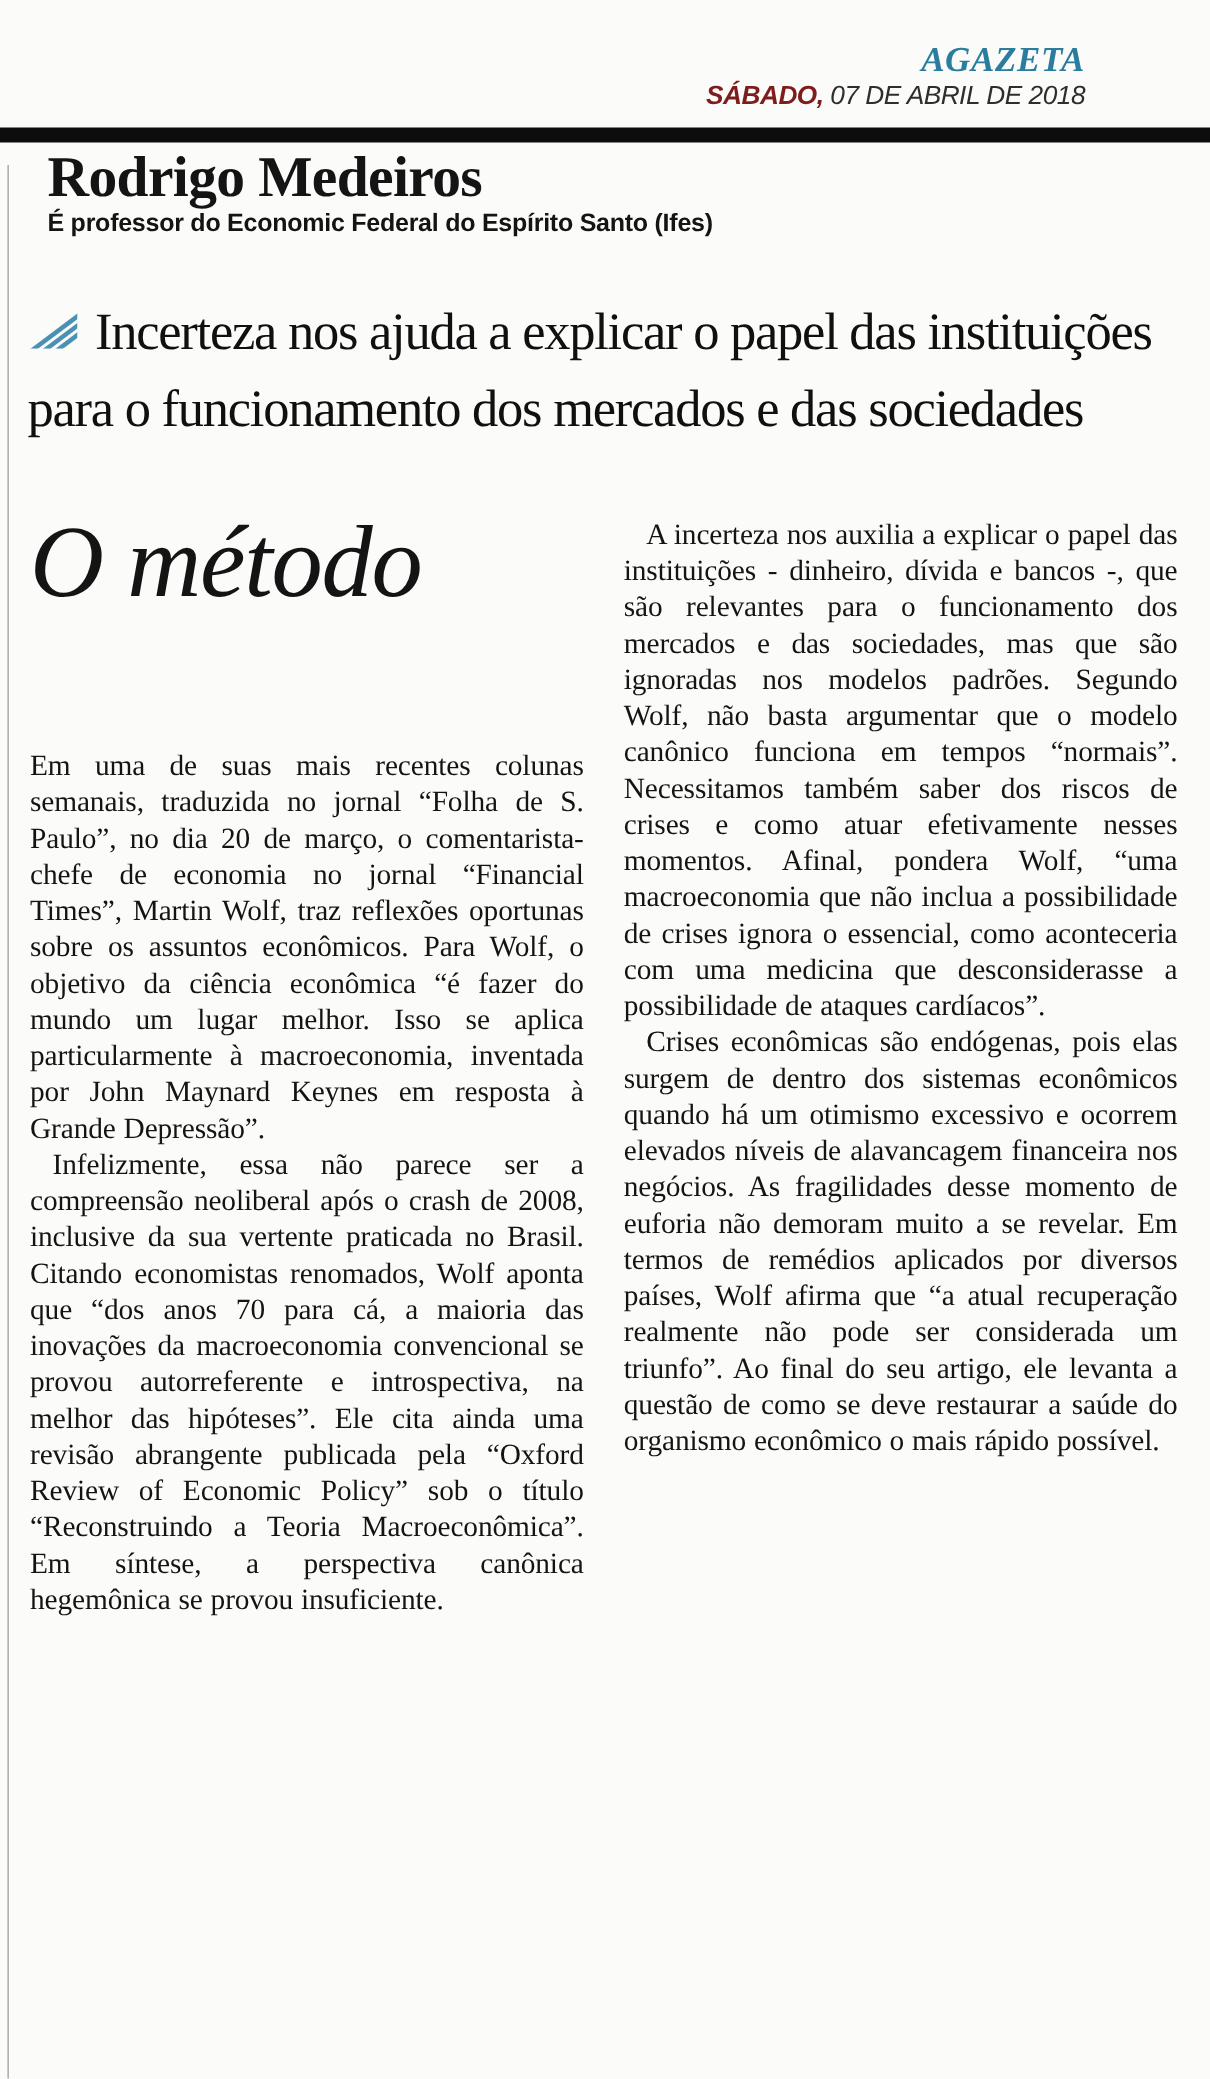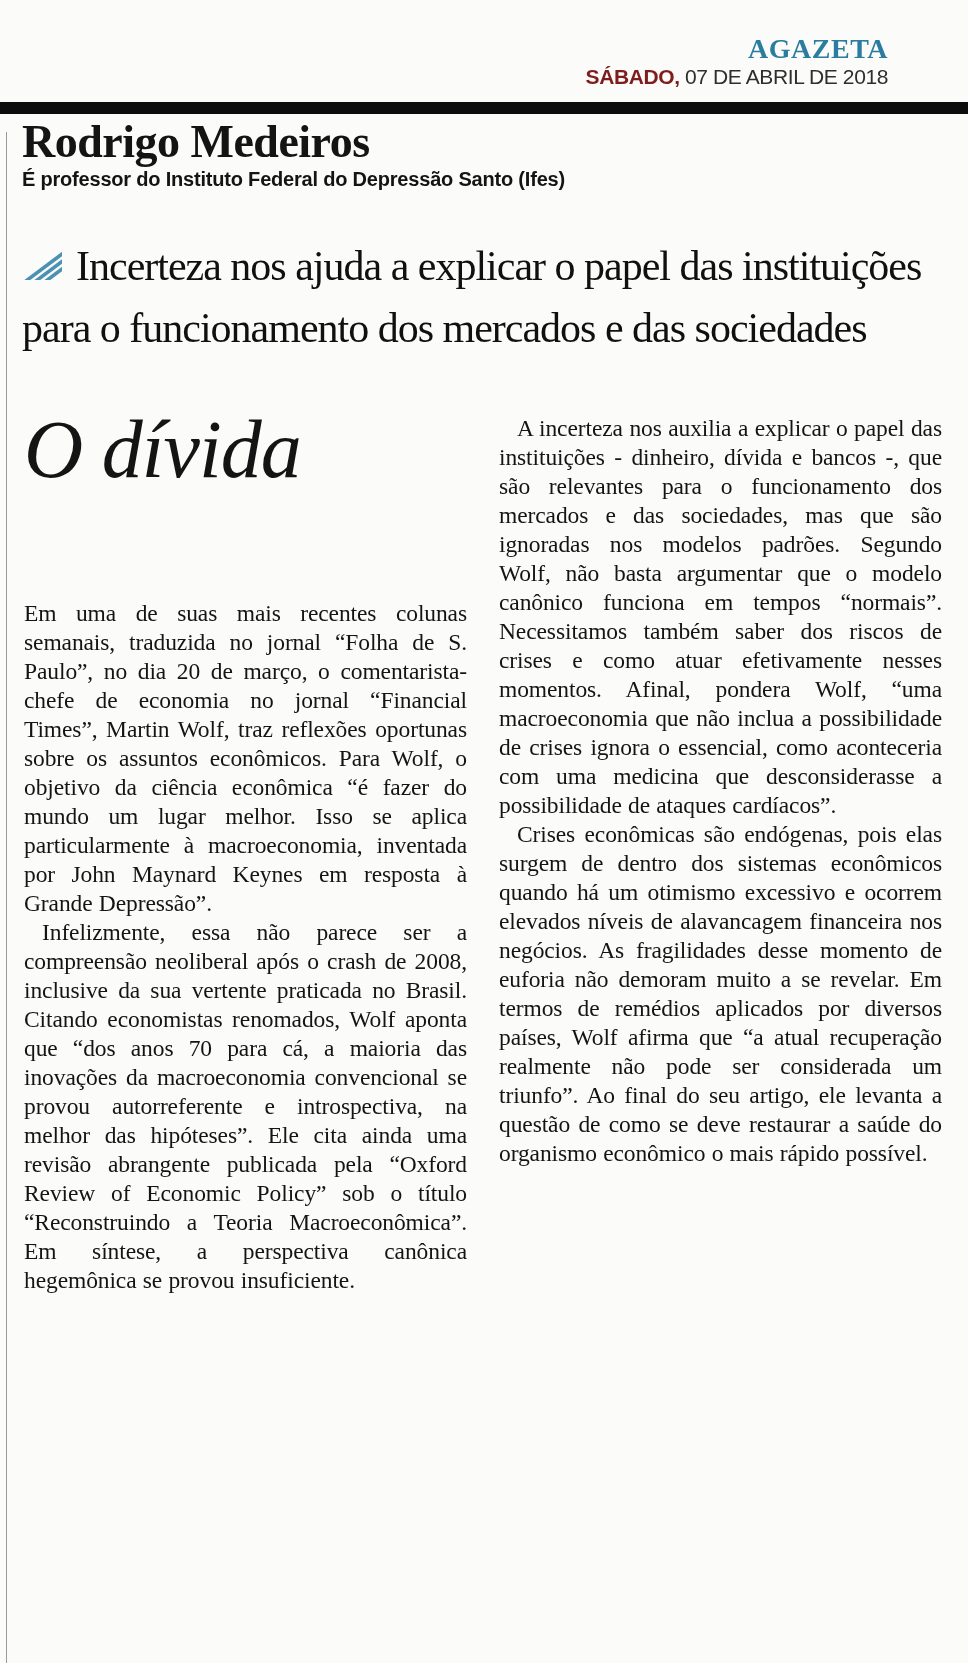--- a/index.html
+++ b/index.html
@@ -11,22 +11,23 @@
     position:relative;
     overflow:hidden;
   }
   
   .left-rule{
     position:absolute;left:6px;top:132px;height:1531px;width:1px;
     background:#9a9a98;
   }
   
   .masthead{
-    padding:34px 80px 0 0;
+    padding:34px 100px 0 0;
     text-align:right;
+    font-style:italic;
   }
   .brand{
     font-family:"Liberation Serif","DejaVu Serif",serif;
     font-weight:700;
     font-size:28px;
     line-height:30px;
     letter-spacing:.5px;
   }
   .dateline{
     font-family:"Liberation Sans","DejaVu Sans",sans-serif;
@@ -37,21 +38,21 @@
     margin-top:1px;
   }
   .dateline .d-bold{font-weight:700;color:#7f1d1d;}
   
   .black-bar{
     margin-top:13px;
     width:968px;height:12px;
     background:#0d0d0d;
   }
   
-  .author-block{padding:4px 0 0 22px;}
+  .author-block{padding:4px 0 0 22px;margin-left:16px;}
   .author-name{
     font-size:46px;
     line-height:48px;
     font-weight:700;
     letter-spacing:-.5px;
     margin:0;
   }
   .author-bio{
     font-family:"Liberation Sans","DejaVu Sans",sans-serif;
     font-size:20px;
@@ -115,21 +116,21 @@
   <div class="brand" style="color: rgb(43, 125, 160);">AGAZETA</div>
   <div class="dateline">
     <span class="d-bold">SÁBADO,</span><span> 07 DE ABRIL DE 2018</span>
   </div>
 </header>
 
 <div class="black-bar"></div>
 
 <section class="author-block">
   <h2 class="author-name">Rodrigo Medeiros</h2>
-  <div class="author-bio">É professor do Instituto Federal do Depressão Santo (Ifes)</div>
+  <div class="author-bio">É professor do Economic Federal do Espírito Santo (Ifes)</div>
 </section>
 
 <section class="pull-quote">
   <div class="quote-line">
     <span class="quote-icon">
       <svg width="40" height="29" viewBox="0 0 40 29" style="stroke:#4a91b4">
         <defs>
             <clipPath id="qclip">
               <path d="M0,29 L40,29 L40,0 Z"></path>
             </clipPath>
@@ -141,21 +142,21 @@
           <line x1="16" y1="36" x2="64" y2="0"></line>
         </g>
       </svg>
     </span><span>Incerteza nos ajuda a explicar o papel das instituições</span>
   </div>
   <div class="quote-line">para o funcionamento dos mercados e das sociedades</div>
 </section>
 
 <section class="columns">
   <div class="col col-left">
-    <h1 class="article-title">O dívida</h1>
+    <h1 class="article-title">O método</h1>
     <p>Em uma de suas mais recentes colunas semanais, traduzida no jornal “Folha de S. Paulo”, no dia 20 de março, o comentarista-chefe de economia no jornal “Financial Times”, Martin Wolf, traz reflexões oportunas sobre os assuntos econômicos. Para Wolf, o objetivo da ciência econômica “é fazer do mundo um lugar melhor. Isso se aplica particularmente à macroeconomia, inventada por John Maynard Keynes em resposta à Grande Depressão”.</p>
     <p class="indent">Infelizmente, essa não parece ser a compreensão neoliberal após o crash de 2008, inclusive da sua vertente praticada no Brasil. Citando economistas renomados, Wolf aponta que “dos anos 70 para cá, a maioria das inovações da macroeconomia convencional se provou autorreferente e introspectiva, na melhor das hipóteses”. Ele cita ainda uma revisão abrangente publicada pela “Oxford Review of Economic Policy” sob o título “Reconstruindo a Teoria Macroeconômica”. Em síntese, a perspectiva canônica hegemônica se provou insuficiente.</p>
   </div>
   <div class="col col-right">
     <p class="indent">A incerteza nos auxilia a explicar o papel das instituições - dinheiro, dívida e bancos -, que são relevantes para o funcionamento dos mercados e das sociedades, mas que são ignoradas nos modelos padrões. Segundo Wolf, não basta argumentar que o modelo canônico funciona em tempos “normais”. Necessitamos também saber dos riscos de crises e como atuar efetivamente nesses momentos. Afinal, pondera Wolf, “uma macroeconomia que não inclua a possibilidade de crises ignora o essencial, como aconteceria com uma medicina que desconsiderasse a possibilidade de ataques cardíacos”.</p>
     <p class="indent">Crises econômicas são endógenas, pois elas surgem de dentro dos sistemas econômicos quando há um otimismo excessivo e ocorrem elevados níveis de alavancagem financeira nos negócios. As fragilidades desse momento de euforia não demoram muito a se revelar. Em termos de remédios aplicados por diversos países, Wolf afirma que “a atual recuperação realmente não pode ser considerada um triunfo”. Ao final do seu artigo, ele levanta a questão de como se deve restaurar a saúde do organismo econômico o mais rápido possível.</p>
   </div>
 </section>
 
 </body></html>

